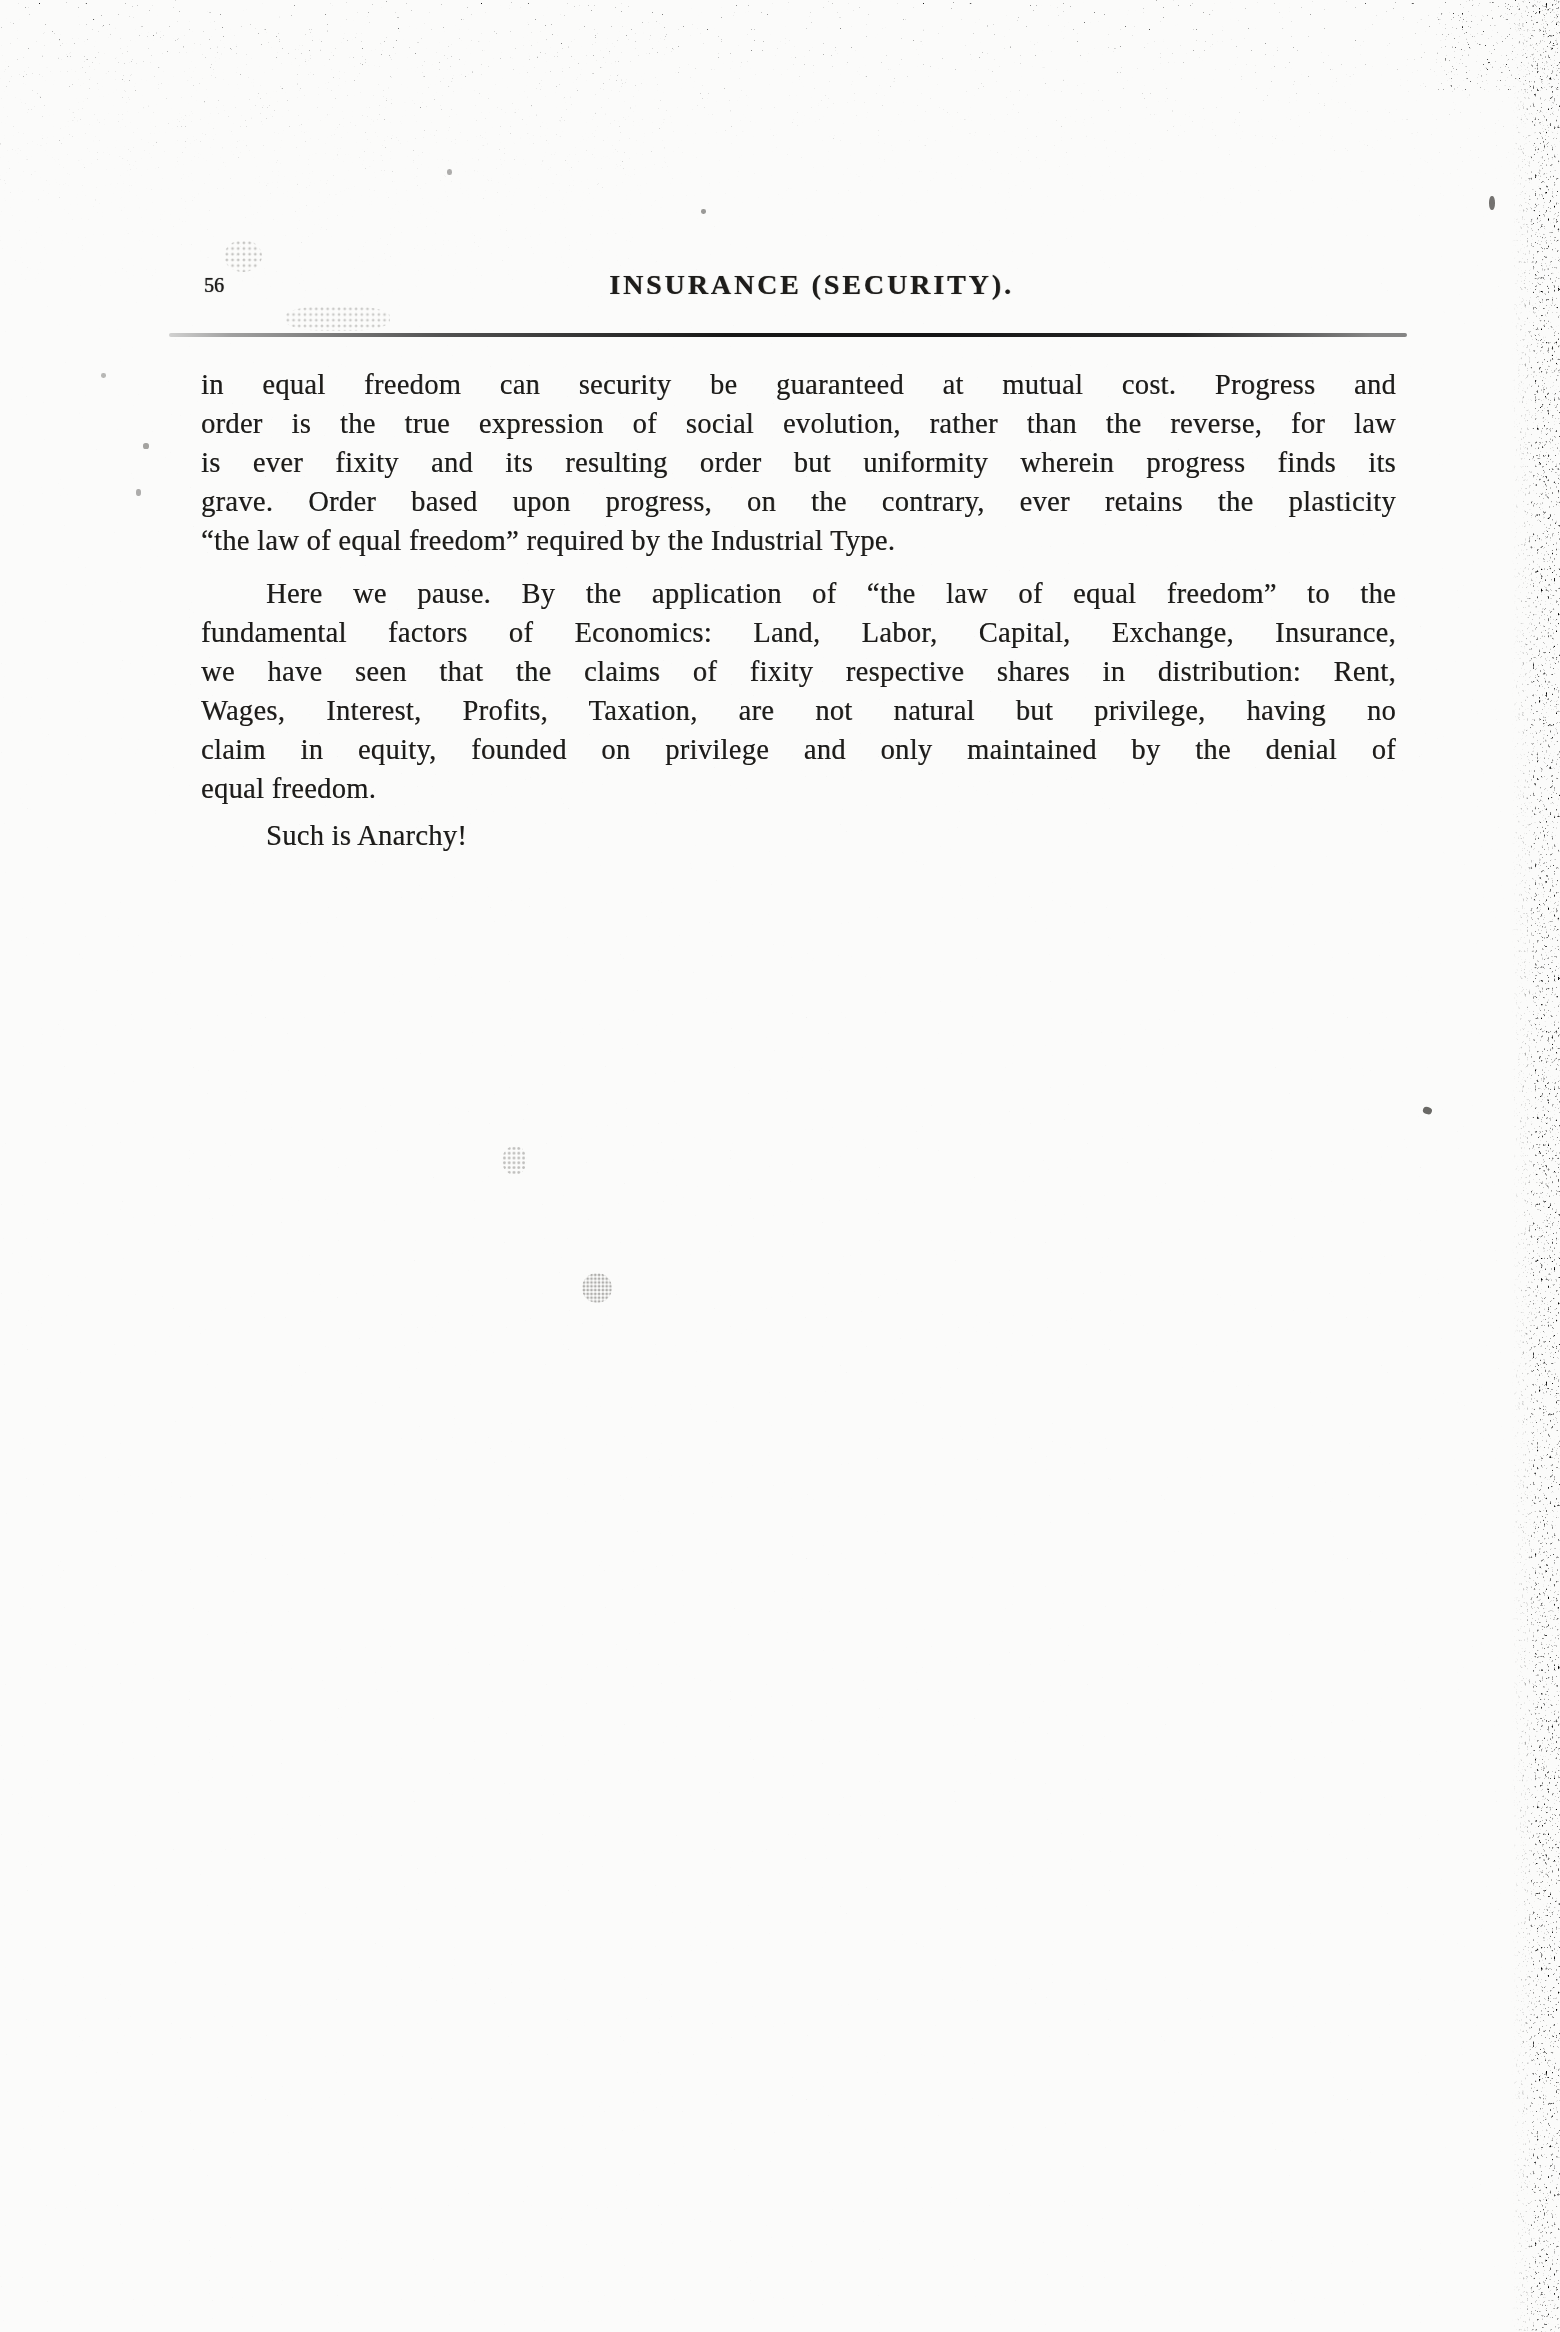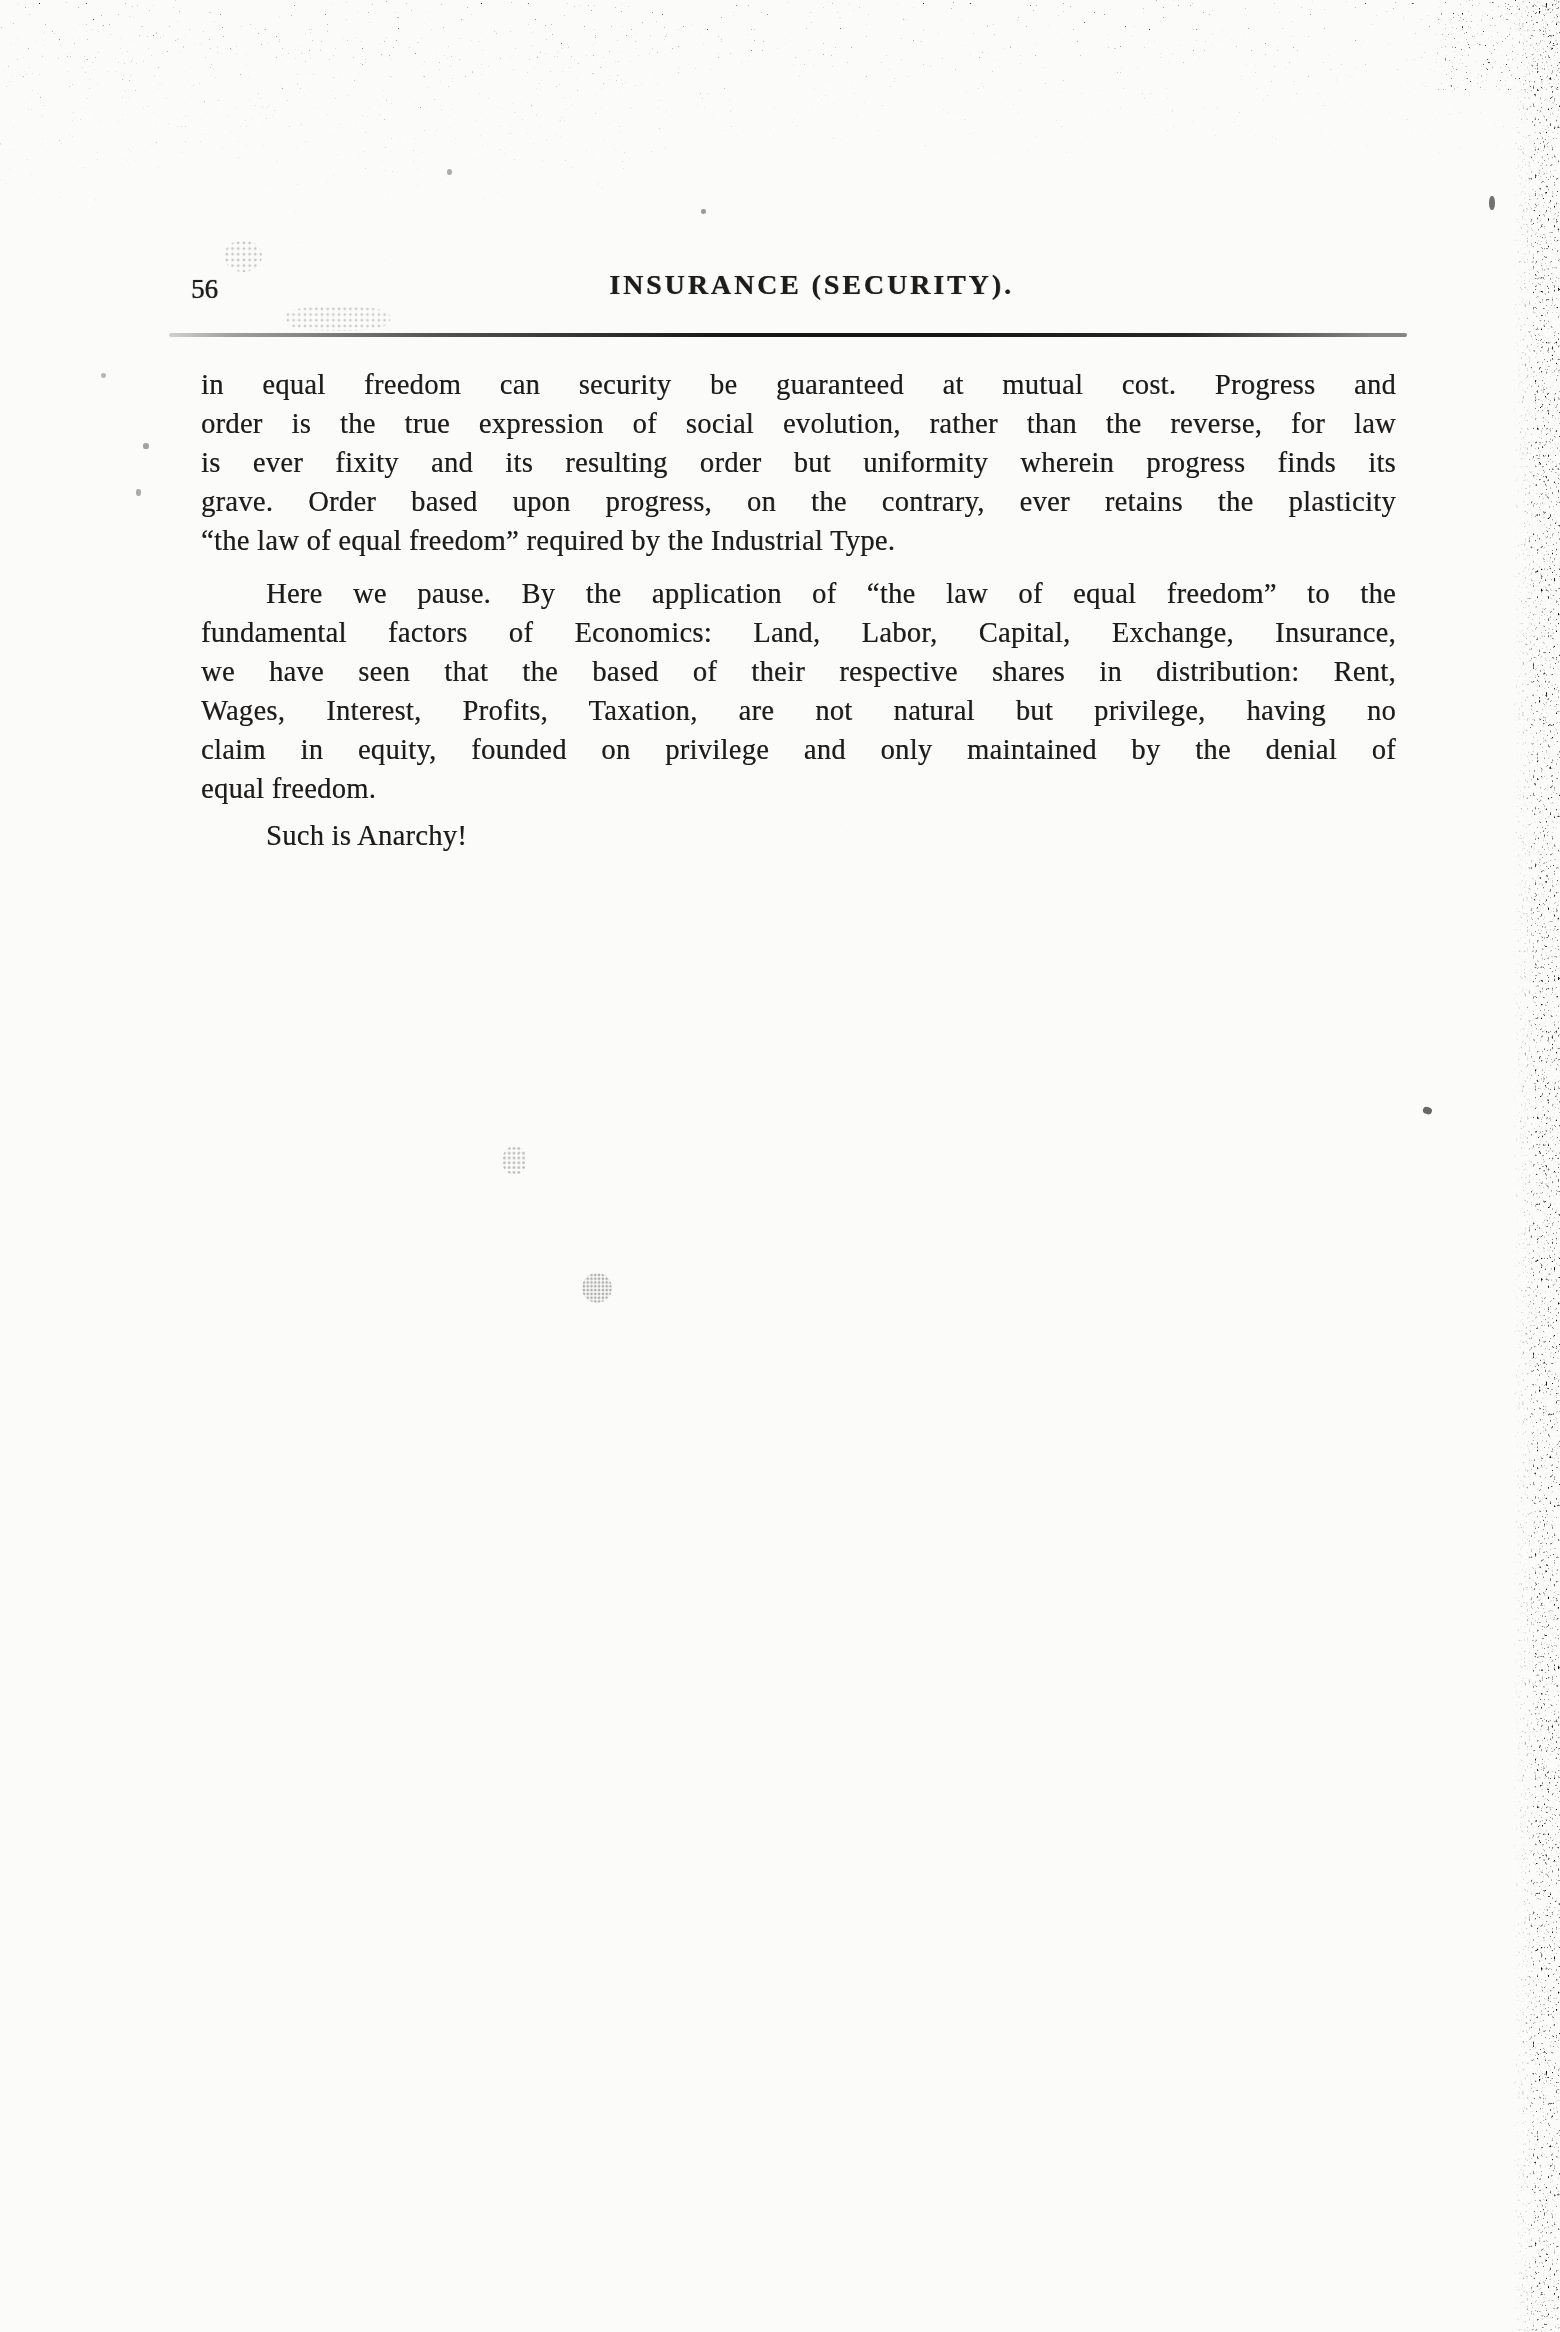--- a/index.html
+++ b/index.html
@@ -17,21 +17,21 @@
   .para + .para{margin-top:14px;}
   .para.closing{margin-top:7.6px;}
   .line{
     text-align:justify;text-align-last:justify;
     height:39px;line-height:39px;overflow:hidden;white-space:normal;
   }
   .line.last{text-align-last:left;}
   .line.indent{padding-left:65px;}
   
   .pageno{
-    position:absolute;left:191px;top:274px;font-size:27px;
+    position:absolute;left:204px;top:274px;font-size:20px;
     text-shadow:0 0 1.1px rgba(20,20,20,.6), 0.5px 0.4px 0.6px rgba(20,20,20,.5);
   }
   .runhead{
     position:absolute;left:214px;top:269px;width:1195px;text-align:center;
     font-size:28px;font-weight:700;letter-spacing:2.9px;
     text-shadow:0.5px 0.4px 0.7px rgba(25,23,20,.6);
   }
   .rule{
     position:absolute;left:169px;top:333px;width:1238px;height:3.8px;border-radius:1.9px;
     background:linear-gradient(90deg,
@@ -152,21 +152,21 @@
     <div class="para">
       <div class="line">in equal freedom can security be guaranteed at mutual cost.  Progress and</div>
       <div class="line">order is the true expression of social evolution, rather than the reverse, for law</div>
       <div class="line">is ever fixity and its resulting order but uniformity wherein progress finds its</div>
       <div class="line">grave.   Order based upon progress, on the contrary, ever retains the plasticity</div>
       <div class="line last">“the law of equal freedom” required by the Industrial Type.</div>
     </div>
     <div class="para">
       <div class="line indent">Here we pause.   By the application of “the law of equal freedom” to the</div>
       <div class="line">fundamental factors of Economics: Land, Labor, Capital, Exchange, Insurance,</div>
-      <div class="line">we have seen that the based of their respective shares in distribution: Rent,</div>
+      <div class="line">we have seen that the claims of fixity respective shares in distribution: Rent,</div>
       <div class="line">Wages, Interest, Profits, Taxation, are not natural but privilege, having no</div>
       <div class="line">claim in equity, founded on privilege and only maintained by the denial of</div>
       <div class="line last">equal freedom.</div>
     </div>
     <div class="para closing">
       <div class="line indent last">Such is Anarchy!</div>
     </div>
   </div>
 
   <div class="smudge smudge-a"></div>

